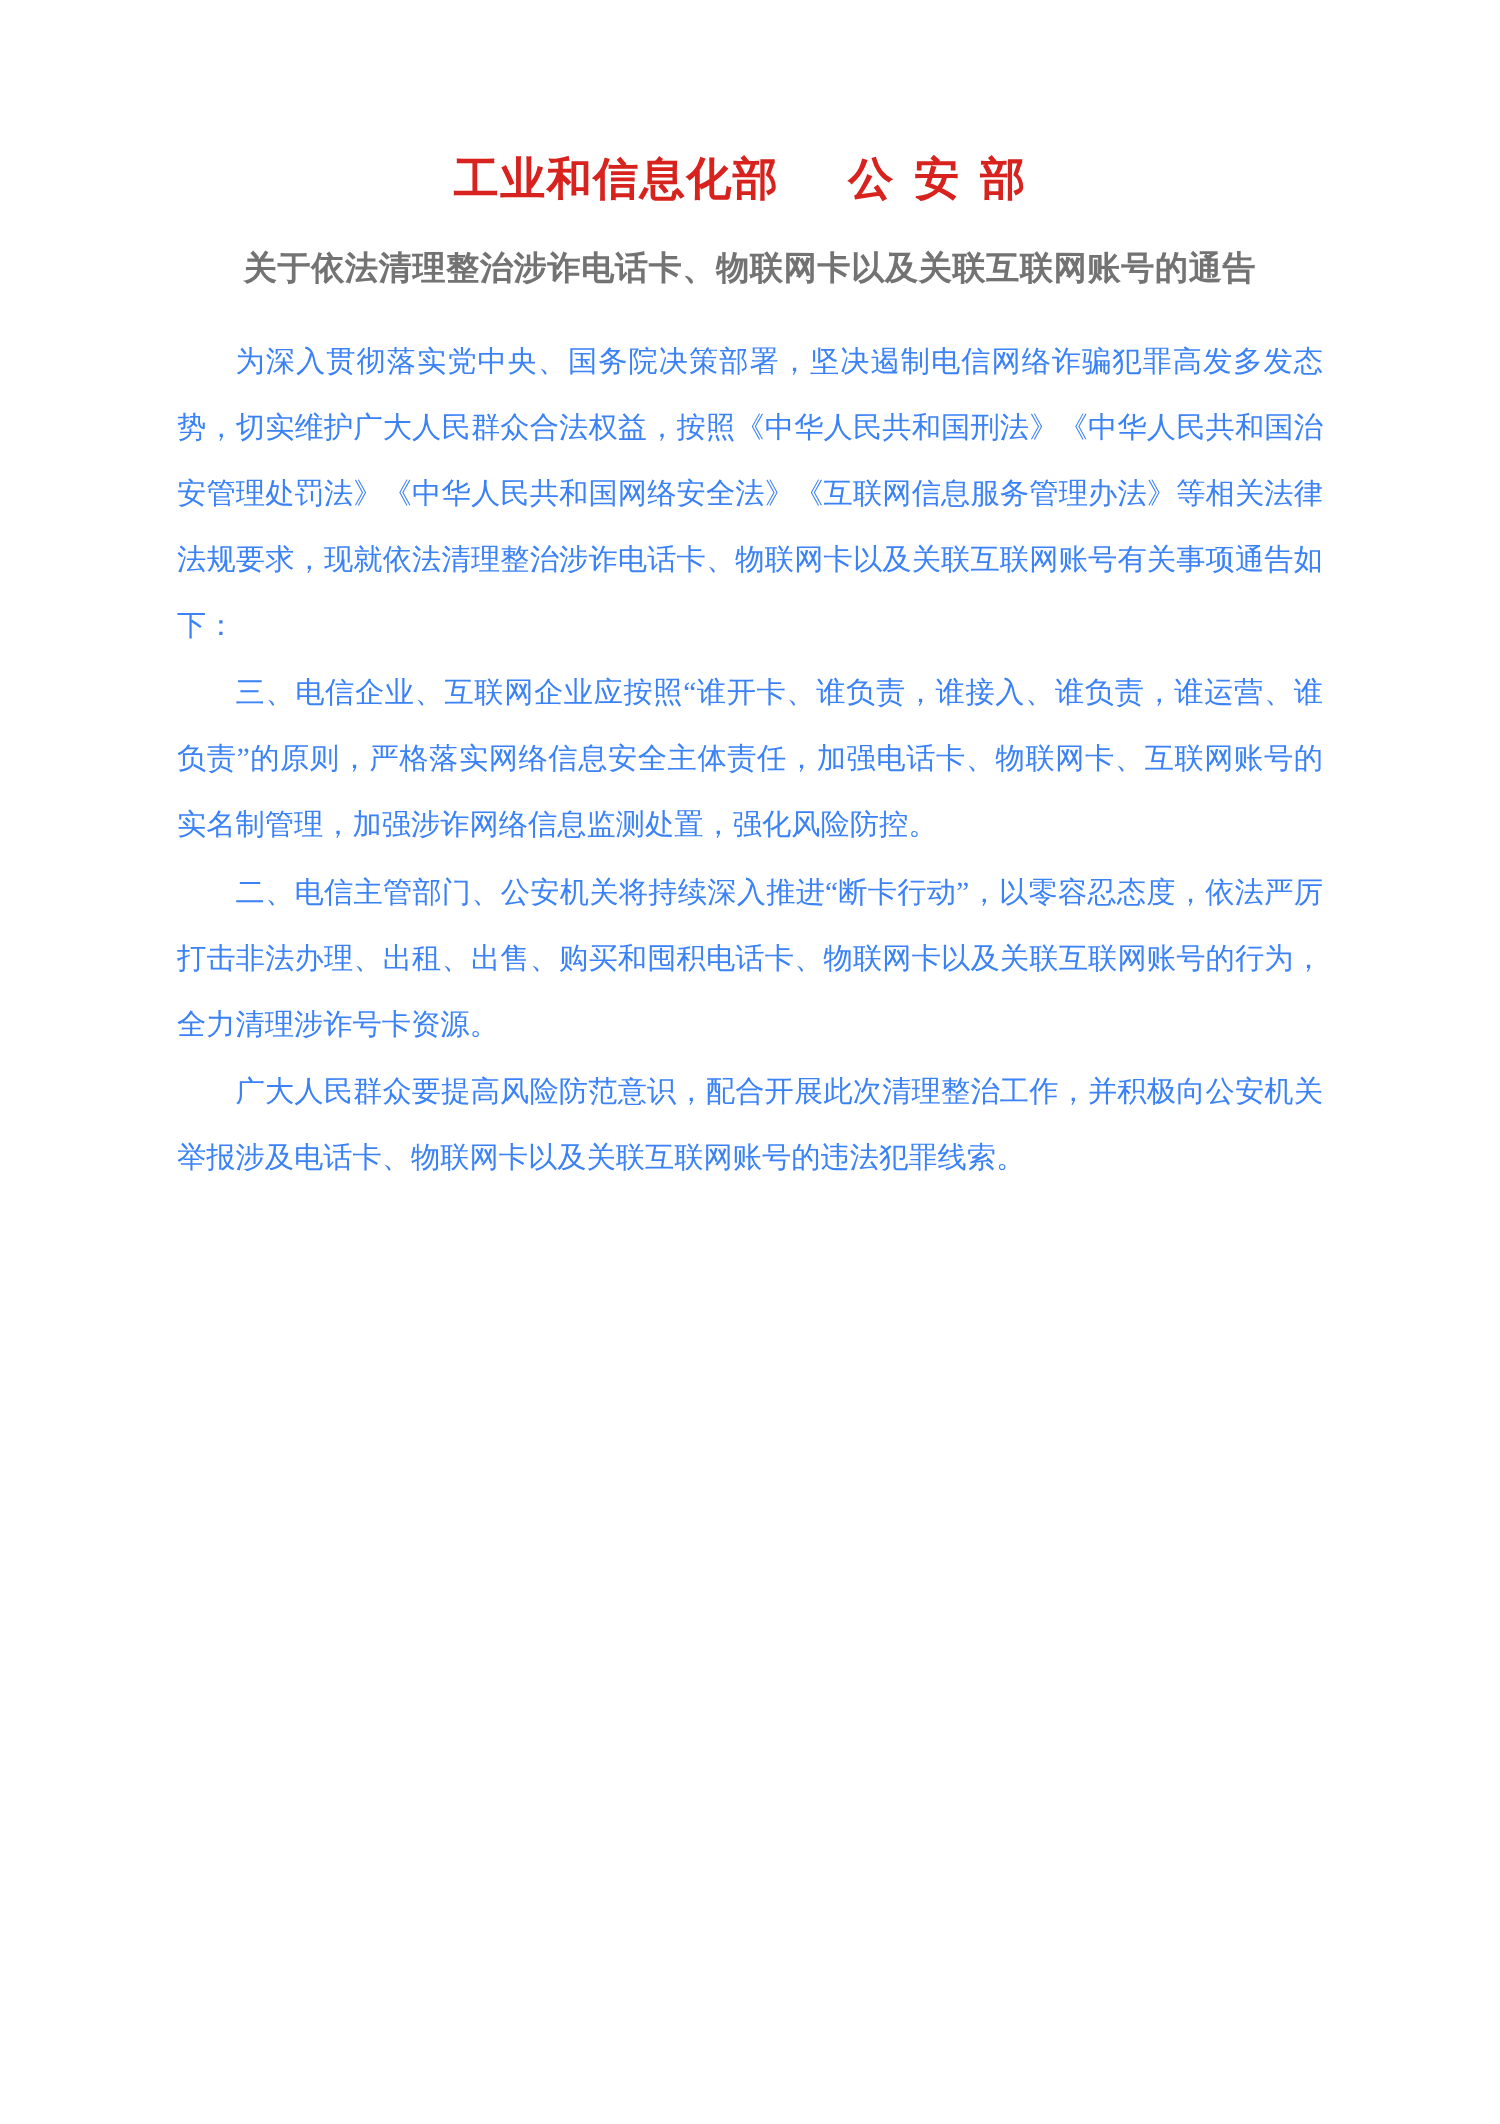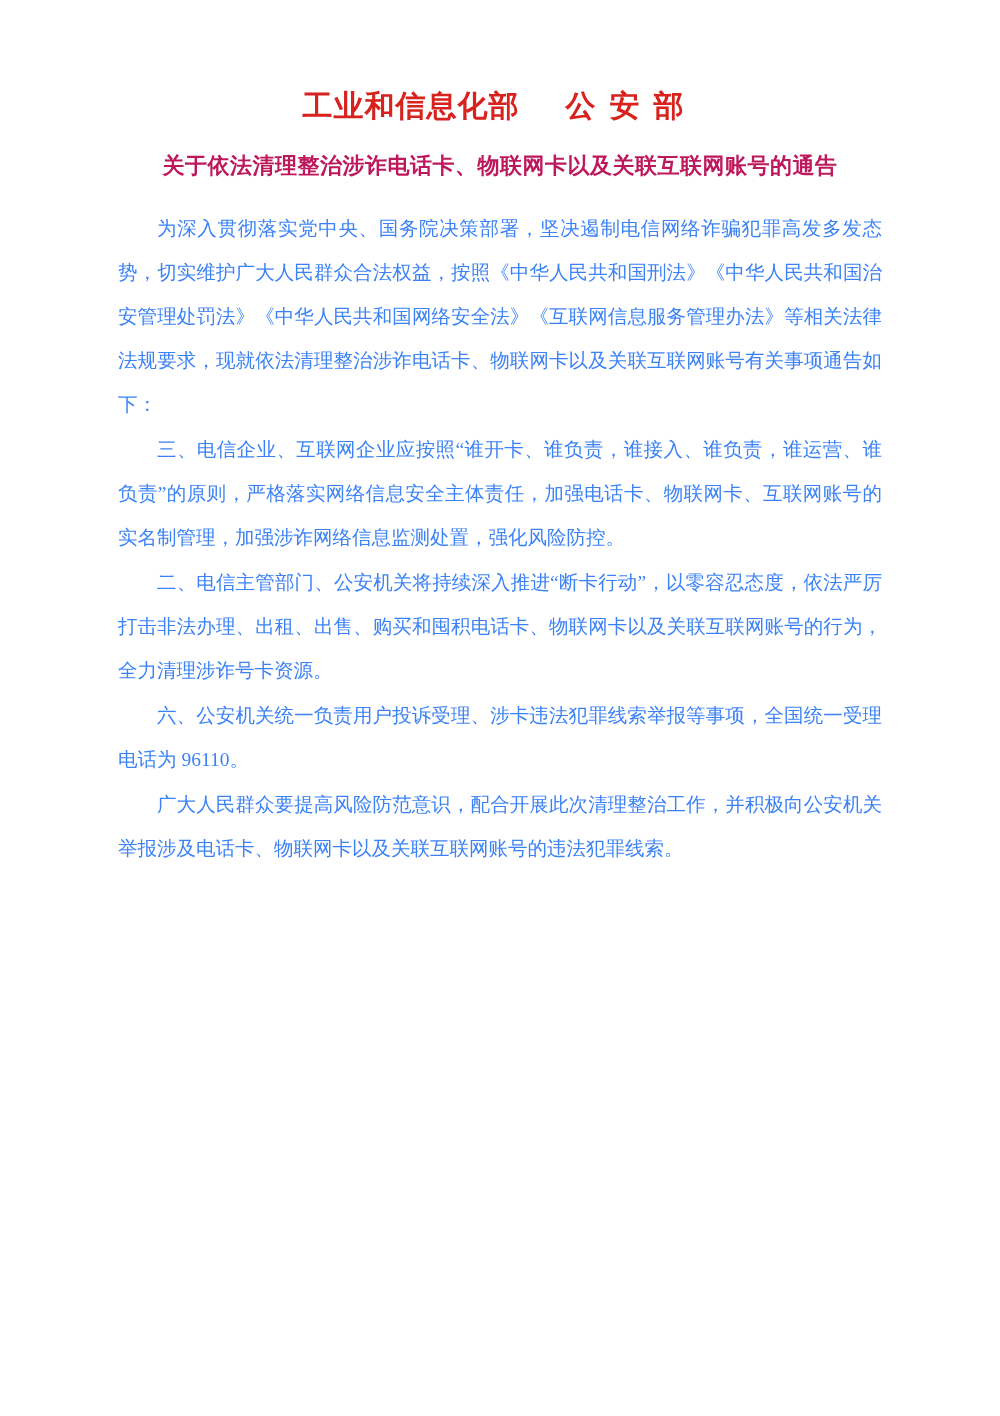--- a/index.html
+++ b/index.html
@@ -30,24 +30,25 @@
   .org-title {
     color: #d7221e;
     font-weight: bold;
     font-size: 30px;
     letter-spacing: 1px;
     font-family: "Liberation Serif", "DejaVu Serif", serif;
   }
   .org-title.spaced {
     letter-spacing: 14px;
     padding-left: 6px;
+    margin-top: 13px;
   }
   .doc-title {
     text-align: center;
-    color: #be185d;
+    color: #737373;
     font-weight: bold;
     font-size: 22px;
     margin-top: 24px;
     letter-spacing: 0.5px;
   }
   .body-wrap {
     margin: 26px 118px 0 118px;
   }
   p.para {
     margin: 0 0 1px 0;
@@ -68,18 +69,17 @@
     <div class="org-title">工业和信息化部</div>
     <div class="org-title spaced">公安部</div>
   </div>
 
   <div class="doc-title">关于依法清理整治涉诈电话卡、物联网卡以及关联互联网账号的通告</div>
 
   <div class="body-wrap">
     <p class="para">为深入贯彻落实党中央、国务院决策部署，坚决遏制电信网络诈骗犯罪高发多发态势，切实维护广大人民群众合法权益，按照《中华人民共和国刑法》《中华人民共和国治安管理处罚法》《中华人民共和国网络安全法》《互联网信息服务管理办法》等相关法律法规要求，现就依法清理整治涉诈电话卡、物联网卡以及关联互联网账号有关事项通告如下：</p>
     <p class="para">三、电信企业、互联网企业应按照“谁开卡、谁负责，谁接入、谁负责，谁运营、谁负责”的原则，严格落实网络信息安全主体责任，加强电话卡、物联网卡、互联网账号的实名制管理，加强涉诈网络信息监测处置，强化风险防控。</p>
     <p class="para">二、电信主管部门、公安机关将持续深入推进“断卡行动”，以零容忍态度，依法严厉打击非法办理、出租、出售、购买和囤积电话卡、物联网卡以及关联互联网账号的行为，全力清理涉诈号卡资源。</p>
-    <p class="para">六、公安机关统一负责用户投诉受理、涉卡违法犯罪线索举报等事项，全国统一受理电话为 96110。</p>
     <p class="para">广大人民群众要提高风险防范意识，配合开展此次清理整治工作，并积极向公安机关举报涉及电话卡、物联网卡以及关联互联网账号的违法犯罪线索。</p>
 
   </div>
 
 </div>
 
 </body></html>

